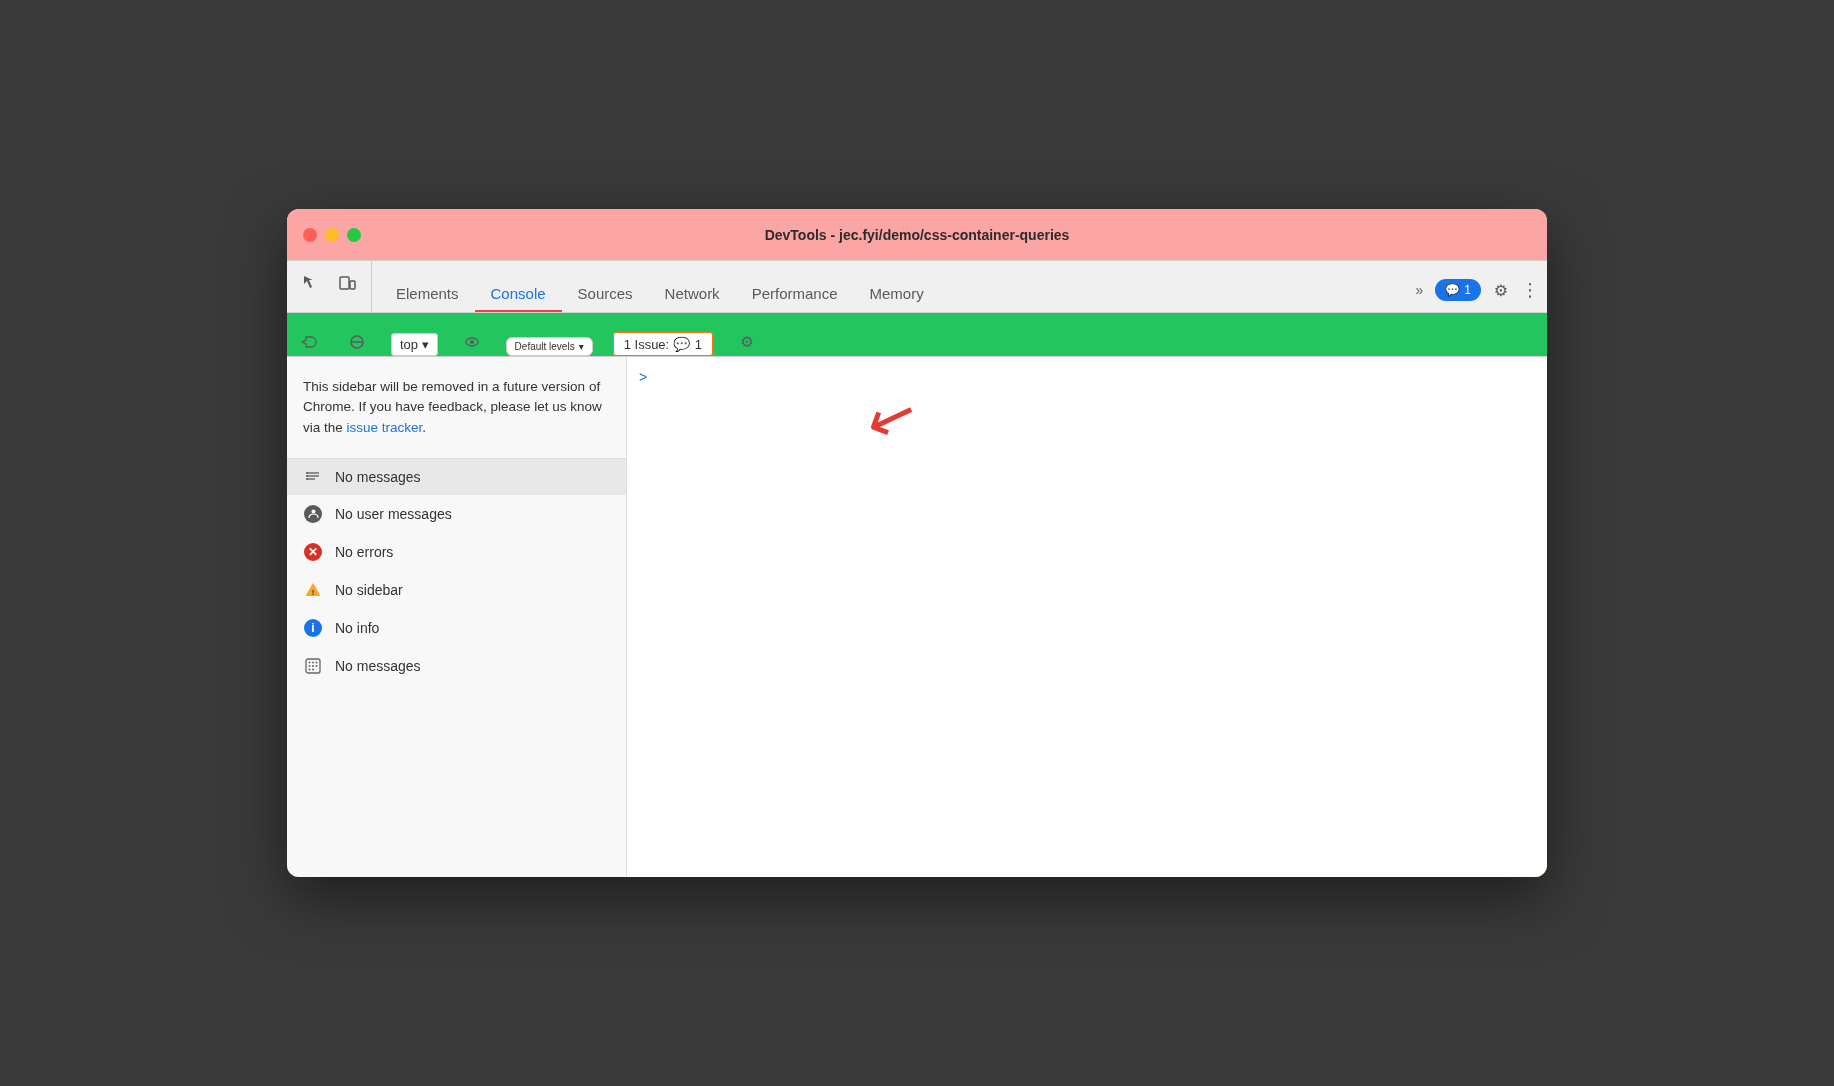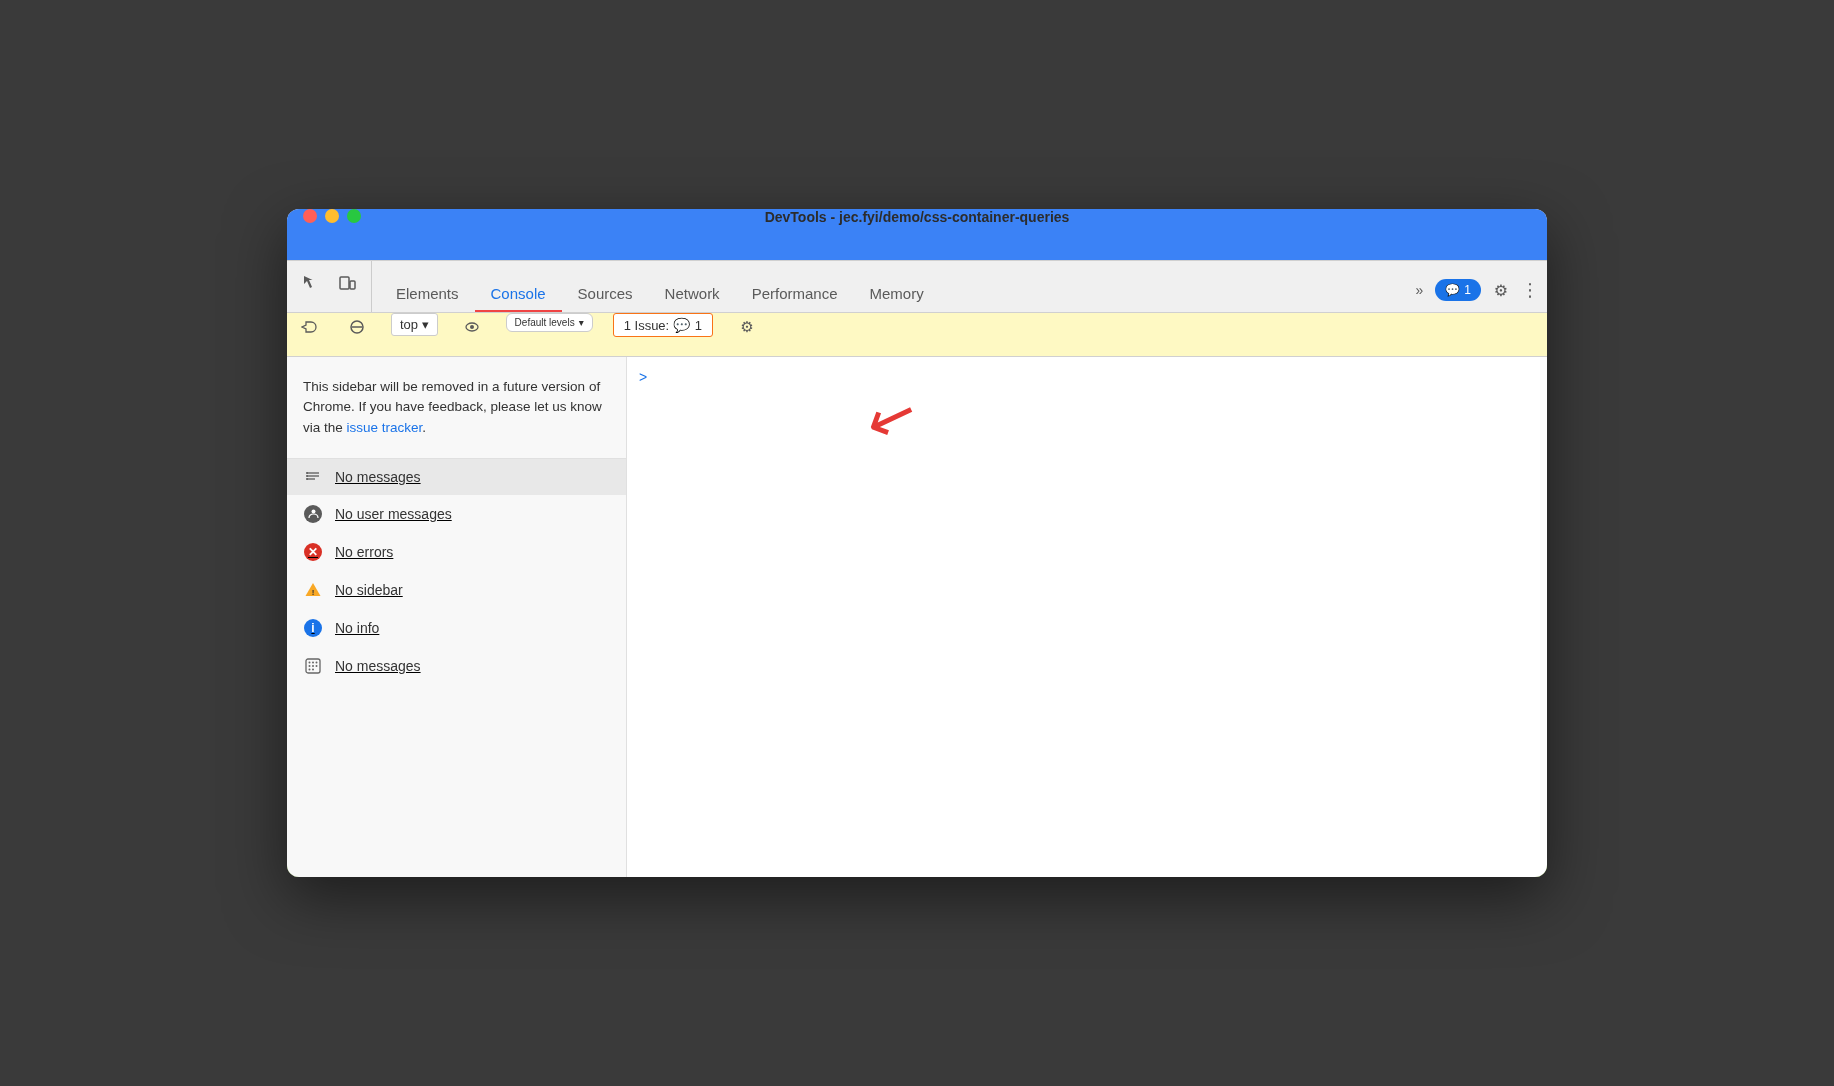--- a/index.html
+++ b/index.html
@@ -15,24 +15,24 @@
     .window {
       width: 1260px;
       background: #f5f5f5;
       border-radius: 12px;
       box-shadow: 0 20px 60px rgba(0,0,0,0.5);
       overflow: hidden;
     }
 
     
     .title-bar {
-      background: #3b82f6;
+      background: #fca5a5;
       height: 52px;
       display: flex;
-      align-items: flex-start;
+      align-items: center;
       justify-content: center;
       position: relative;
       border-bottom: 1px solid #d0d0d0;
     }
     .traffic-lights {
       position: absolute;
       left: 16px;
       display: flex;
       gap: 8px;
     }
@@ -140,24 +140,24 @@
       font-size: 16px;
     }
     .dots-btn {
       color: #5a5a5a;
       font-size: 18px;
       cursor: pointer;
     }
 
     
     .console-toolbar {
-      background: #fef9c3;
+      background: #22c55e;
       height: 44px;
       display: flex;
-      align-items: flex-start;
+      align-items: flex-end;
       padding: 0 8px;
       border-bottom: 1px solid #d0d0d0;
       gap: 20px;
     }
     .toolbar-icon-btn {
       width: 28px;
       height: 28px;
       border: none;
       background: transparent;
       cursor: pointer;
@@ -261,21 +261,20 @@
       line-height: 1.5;
       border-bottom: 1px solid #e0e0e0;
     }
     .sidebar-notice a {
       color: #1a73e8;
       text-decoration: none;
     }
 
     .sidebar-list {
       flex: 1;
-      text-decoration: underline;
     }
 
     .sidebar-item {
       display: flex;
       align-items: center;
       gap: 12px;
       padding: 10px 16px;
       font-size: 14px;
       color: #333;
       cursor: pointer;

